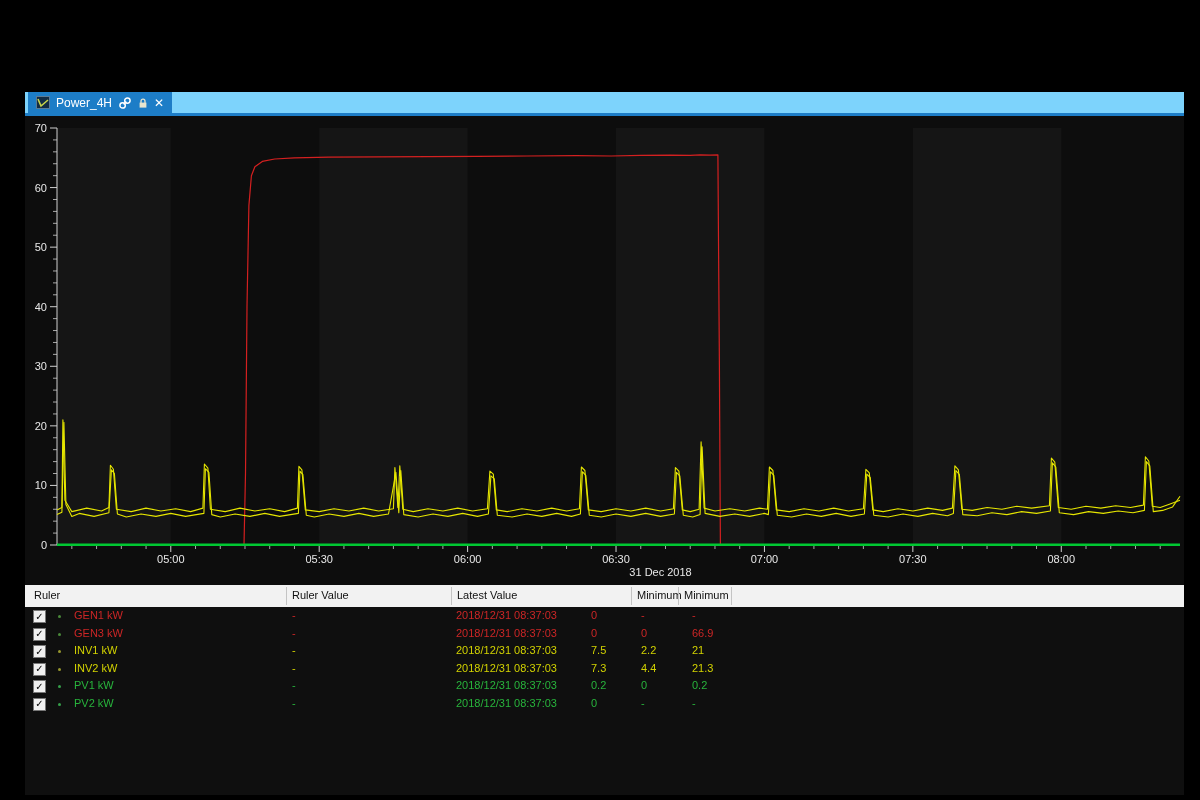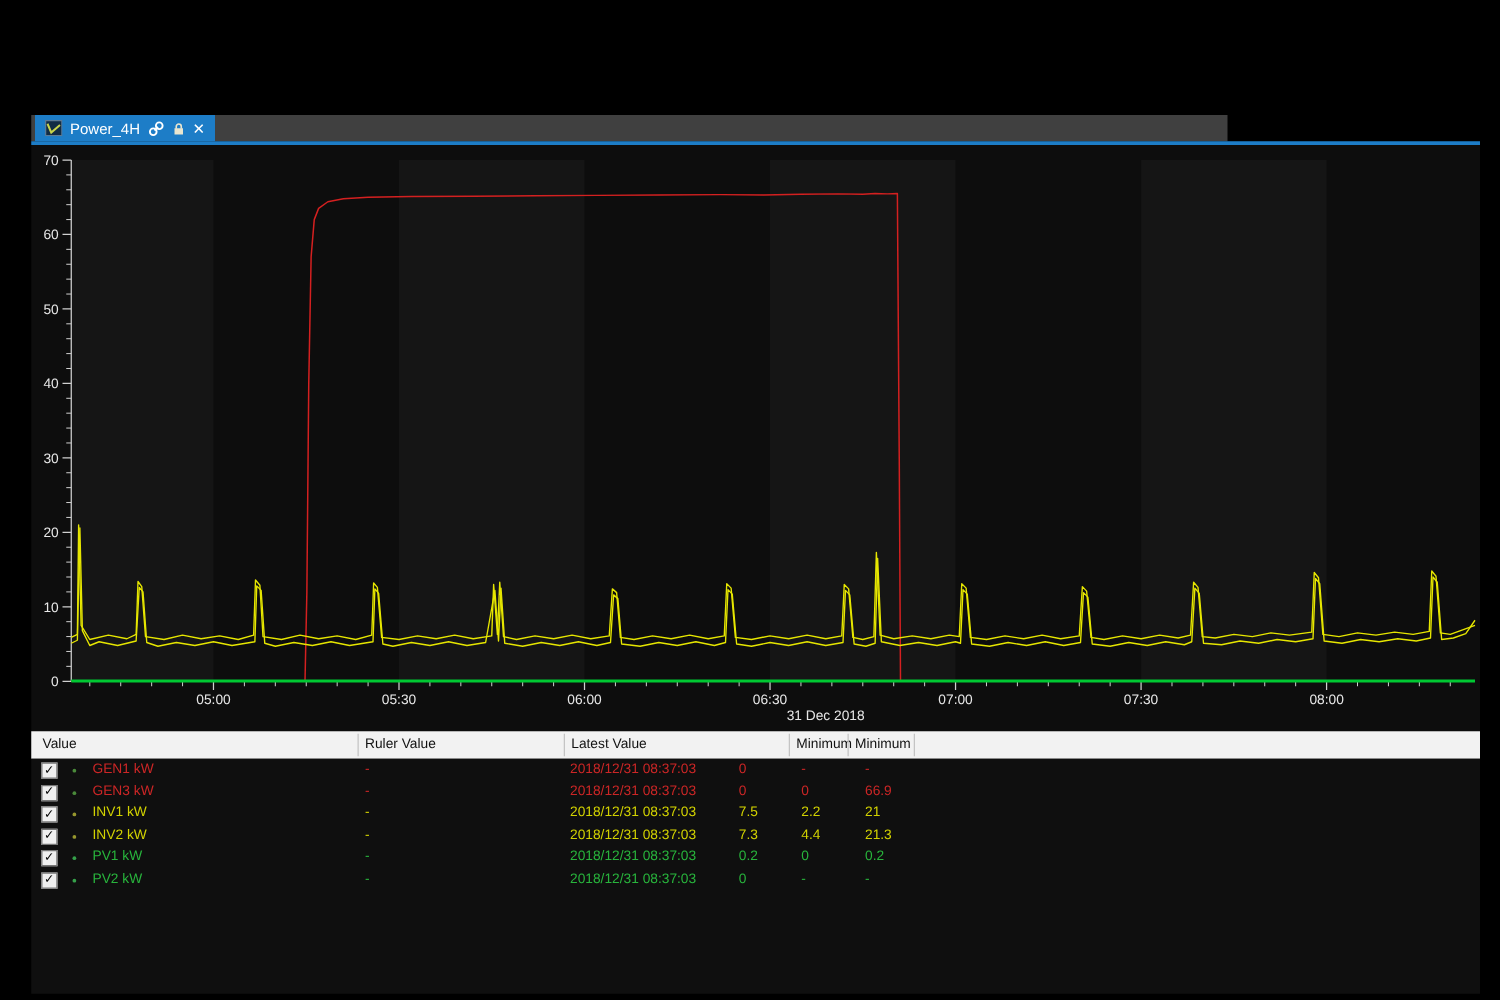--- a/index.html
+++ b/index.html
@@ -1,19 +1,19 @@
 <!DOCTYPE html>
 <html><head>
 <meta charset="utf-8">
 <style>
   html,body{margin:0;padding:0;background:#000;}
   .stage{position:relative;width:1200px;height:800px;background:#000;overflow:hidden;
          font-family:"Liberation Sans",sans-serif;}
   
-  .tabbar{position:absolute;left:25px;top:92px;width:957px;height:21px;background:#404040;}
+  .tabbar{position:absolute;left:25px;top:92px;width:1159px;height:21px;background:#7dd3fc;}
   .tab{position:absolute;left:3px;top:0;height:21px;display:flex;align-items:center;
        gap:6px;padding:0 8px;background:#1d7dc7;cursor:pointer;}
   .tablabel{color:#fff;font-size:12px;white-space:nowrap;}
   .tabicon svg,.linkicon svg,.lockicon svg{display:block;}
   .closeicon{color:#fff;font-size:12px;line-height:12px;cursor:pointer;}
   .underline{position:absolute;left:25px;top:113px;width:1159px;height:3px;background:#1d7dc7;}
   
   .chartpanel{position:absolute;left:25px;top:116px;width:1159px;height:469px;background:#0d0d0d;}
   .chartpanel svg{position:absolute;left:0;top:0;}
   
@@ -176,21 +176,21 @@
         <polyline points="32.0,429.0 1155.0,429.0" fill="none" stroke="#d42020" stroke-width="1" stroke-linejoin="round"></polyline>
         <polyline points="32.0,429.0 219.0,429.0 220.5,357.5 222.0,190.7 223.9,89.4 226.4,59.7 229.9,50.7 237.3,45.4 249.7,43.0 269.5,41.8 304.1,41.2 353.6,40.9 403.0,40.6 452.5,40.3 502.0,40.0 551.4,39.7 586.1,40.0 615.8,39.4 645.4,39.1 665.2,39.4 675.1,38.8 685.0,39.1 692.9,38.8 694.4,250.3 695.4,429.0 1155.0,429.0" fill="none" stroke="#d42020" stroke-width="1.2" stroke-linejoin="round"></polyline>
         <polyline points="32.0,393.9 36.9,391.5 37.9,303.9 39.9,384.3 46.8,395.6 61.7,392.1 76.5,395.0 83.9,391.5 85.4,349.2 88.4,353.3 91.4,393.3 106.2,395.6 121.0,392.1 135.9,395.0 150.7,392.7 165.6,395.6 177.9,392.1 179.4,348.0 182.9,352.2 185.4,393.3 200.2,395.6 215.0,392.1 229.9,395.0 244.7,392.7 259.6,395.6 272.4,392.1 273.9,350.4 276.9,353.9 280.3,393.9 294.2,395.6 309.0,392.7 323.9,395.0 338.7,392.1 353.6,395.0 368.4,392.7 369.9,351.6 372.9,391.5 374.8,349.8 377.8,393.3 388.2,395.6 403.0,392.7 417.9,395.0 432.7,392.1 447.6,395.0 462.4,392.7 464.9,355.1 468.3,358.1 471.3,393.9 482.2,395.6 497.0,392.7 511.9,395.0 526.7,392.1 541.6,395.0 554.4,392.7 556.4,351.0 559.9,354.5 563.3,393.9 576.2,395.6 591.0,392.7 605.9,395.0 620.7,392.1 635.6,395.0 648.4,392.7 650.4,351.6 653.9,355.1 657.3,393.9 665.2,395.6 674.1,393.3 676.1,325.9 679.1,392.1 690.0,395.0 704.8,392.7 719.7,395.0 734.5,392.1 742.4,393.3 744.4,351.0 747.9,354.5 751.3,393.9 764.2,395.6 779.0,392.7 793.9,395.0 808.7,392.1 823.5,395.0 838.4,392.7 840.9,353.3 844.3,356.9 847.8,393.9 858.2,395.6 873.0,392.7 887.9,395.0 902.7,392.1 917.5,394.4 927.4,392.1 929.9,349.8 933.4,353.9 936.8,393.3 947.2,394.4 962.1,391.5 976.9,393.3 991.7,390.3 1006.6,392.1 1024.4,389.7 1026.4,342.0 1029.8,346.2 1033.3,391.5 1046.2,393.3 1061.0,390.3 1075.8,392.1 1090.7,389.7 1105.5,391.5 1118.4,389.1 1120.4,340.8 1123.8,345.0 1127.3,390.3 1135.2,391.5 1145.1,387.9 1155.0,384.3" fill="none" stroke="#e6e600" stroke-width="1.1" stroke-linejoin="round"></polyline>
         <polyline points="32.0,398.6 36.9,396.2 38.9,306.3 40.9,388.5 46.8,400.4 54.3,397.4 69.1,400.4 83.9,396.8 86.4,353.9 89.4,357.5 92.4,398.0 101.3,401.0 116.1,398.0 130.9,400.4 145.8,397.4 160.6,400.4 178.9,397.4 180.4,352.7 183.9,356.3 186.8,398.6 195.3,401.0 210.1,398.0 224.9,400.4 239.8,397.4 254.6,400.4 273.4,397.4 274.9,355.1 277.9,358.7 281.3,399.2 289.3,401.0 304.1,398.0 318.9,400.4 333.8,397.4 348.6,400.4 363.5,398.0 370.9,356.3 373.8,396.8 375.8,354.5 378.8,398.6 393.1,401.0 408.0,398.0 422.8,400.4 437.7,397.4 452.5,400.4 463.4,398.0 465.9,359.9 469.3,362.9 472.3,399.2 487.1,401.0 502.0,398.0 516.8,400.4 531.7,397.4 546.5,400.4 555.4,398.0 557.4,355.7 560.8,359.3 564.3,399.2 576.2,401.0 591.0,398.0 605.9,400.4 620.7,397.4 635.6,400.4 649.4,398.0 651.4,356.3 654.8,359.9 658.3,399.2 667.7,401.0 675.1,398.6 677.1,330.7 680.1,397.4 694.9,400.4 709.8,398.0 724.6,400.4 739.4,397.4 743.4,398.6 745.4,355.7 748.8,359.3 752.3,399.2 766.6,401.0 781.5,398.0 796.3,400.4 811.2,397.4 826.0,400.4 839.4,398.0 841.8,358.1 845.3,361.7 848.8,399.2 863.1,401.0 878.0,398.0 892.8,400.4 907.6,397.4 922.5,399.8 928.4,397.4 930.9,354.5 934.4,358.7 937.8,398.6 952.2,399.8 967.0,396.8 981.9,398.6 996.7,395.6 1011.5,397.4 1025.4,395.0 1027.4,346.8 1030.8,351.0 1034.3,396.8 1048.6,398.6 1063.5,395.6 1078.3,397.4 1093.2,395.0 1108.0,396.8 1119.4,394.4 1121.4,345.6 1124.8,349.8 1128.3,395.6 1137.7,394.4 1147.6,390.9 1155.0,380.2" fill="none" stroke="#e6e600" stroke-width="1.1" stroke-linejoin="round"></polyline>
         <polyline points="32.0,428.1 1155.0,428.1" fill="none" stroke="#00c832" stroke-width="1.2" stroke-linejoin="round"></polyline>
         <polyline points="32.0,429.0 1155.0,429.0" fill="none" stroke="#00c832" stroke-width="2" stroke-linejoin="round"></polyline>
       </svg>
   </div>
 
   <div class="thead">
-    <span class="th" style="left:9px">Value</span>
+    <span class="th" style="left:9px">Ruler</span>
     <span class="th" style="left:267px">Ruler Value</span>
     <span class="th" style="left:432px">Latest Value</span>
     <span class="th" style="left:612px">Minimum</span>
     <span class="th" style="left:659px">Minimum</span>
     <span class="thsep" style="left:261px"></span>
     <span class="thsep" style="left:426px"></span>
     <span class="thsep" style="left:606px"></span>
     <span class="thsep" style="left:653px"></span>
     <span class="thsep" style="left:706px"></span>
   </div>

